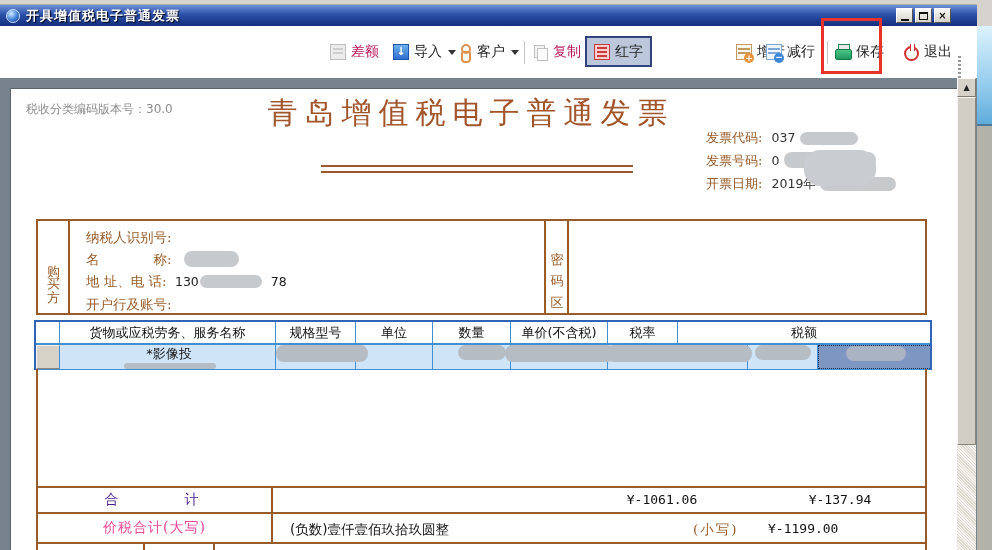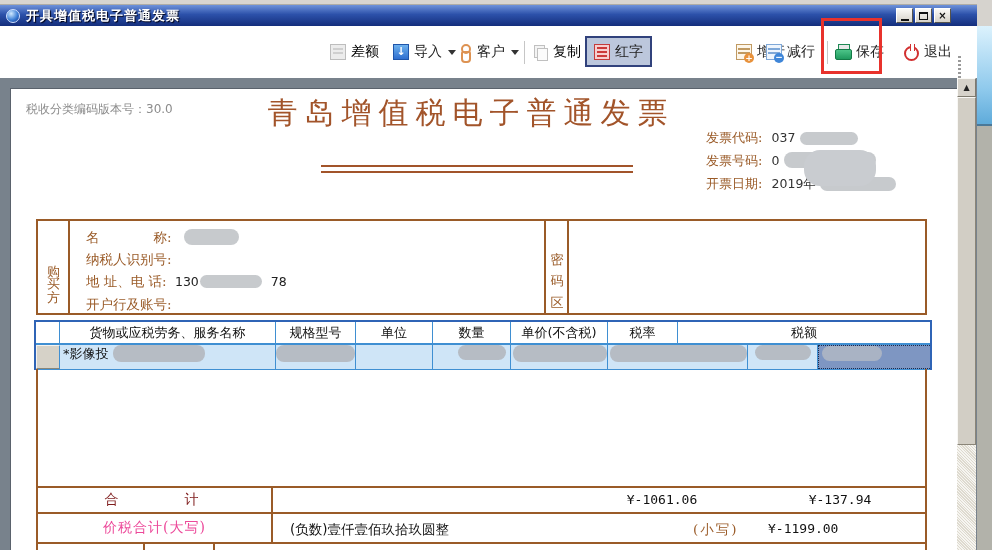--- a/index.html
+++ b/index.html
@@ -20,21 +20,21 @@
   .win-btn { width:17px; height:15px; background:linear-gradient(180deg,#fbfaf7,#d6d2c9);
     border:1px solid; border-color:#ffffff #55534c #55534c #ffffff;
     display:flex; align-items:center; justify-content:center; font-size:10px; font-weight:bold; color:#111; }
   .glyph-min { width:8px; height:2px; background:#111; margin-top:8px; }
   .glyph-max { width:9px; height:8px; border:1px solid #111; border-top:2px solid #111; }
 
   
   .toolbar { position:absolute; left:0; top:26px; width:977px; height:52px; background:#fff; }
   .tbtn { position:absolute; top:13px; height:26px; display:flex; align-items:center; gap:5px;
     font-size:14px; color:#222; cursor:default; white-space:nowrap; }
-  .tbtn.disabled { color:#000000; }
+  .tbtn.disabled { color:#be185d; }
   .tbtn.pressed { top:10px; height:31px; background:#bcc7dc; border:2px solid #31427c; padding:0 7px; }
   .tsep { position:absolute; top:15px; width:1px; height:23px; background:#c6c6c6; }
   .arrow-down { width:0; height:0; border-left:4px solid transparent; border-right:4px solid transparent; border-top:5px solid #333; margin-left:1px; }
 
   .ic { width:16px; height:16px; position:relative; flex:none; display:inline-block; }
   .ic-diff { background:#ececec; border:1px solid #bdbdbd; }
   .ic-diff::after { content:""; position:absolute; left:2px; right:2px; top:3px; height:8px;
     background:repeating-linear-gradient(180deg,#cfcfcf 0 2px, transparent 2px 4px); }
   .ic-import { background:linear-gradient(180deg,#6db1ee,#2f6fd0); border:1px solid #1f55aa; color:#fff; font-size:11px; font-weight:bold; text-align:center; line-height:14px; }
   .ic-import::after { content:"↓"; }
@@ -102,38 +102,38 @@
   .bval { color:#222; font-family:"DejaVu Sans",sans-serif; font-size:12.5px; margin-left:4px; }
   .bb1 { width:55px; height:16px; margin-left:8px; } .bb2 { width:62px; height:13px; margin:0 1px; vertical-align:-2px; }
   .pwd-label-cell { width:25px; border-left:2px solid #9a5b28; border-right:2px solid #9a5b28; letter-spacing:22px; padding-top:16px; }
   .pwd-area { flex:1; }
 
   
   .grid { position:absolute; left:23px; top:231px; width:898px; border:2px solid #2f64b6; border-bottom:none; background:#fff; }
   .g-head { display:flex; height:23px; align-items:stretch; border-bottom:2px solid #3f8fd2; font-size:13px; color:#111; }
   .g-head .gc { display:flex; align-items:center; justify-content:center; border-right:1px solid #3f8fd2; }
   .g-row { display:flex; height:25px; background:#cfe5f7; border-bottom:1px solid #3f8fd2; font-size:13px; color:#111; }
-  .g-row .gc { display:flex; border-right:1px solid #3f8fd2; }
+  .g-row .gc { display:flex; align-items:center; border-right:1px solid #3f8fd2;flex-direction:column; }
   .c0 { width:24px; } .c1 { width:216px; } .c2 { width:80px; } .c3 { width:77px; } .c4 { width:78px; }
   .c5 { width:97px; } .c6 { width:140px; } .c7 { width:70px; } .c8 { flex:1; border-right:none !important; }
   .sel-cell { background:#d6d2c8; border:1px solid; border-color:#f4f2ee #8a8678 #8a8678 #f4f2ee; }
   .rb { background:#b6bcc4; border-radius:8px; height:17px; display:inline-block; }
   .rb-name { width:92px; margin-left:4px; } .rb-spec { width:92px; margin:0 auto; } .rb-qty { width:48px; height:15px; margin-left:auto; margin-right:4px; }
   .rb-price { width:110px; margin-left:2px; } .rb-amt { width:146px; margin-left:2px; } .rb-rate { width:56px; height:15px; margin:0 auto; }
   .cell-selected { background:#7e96c2; border:1px dotted #1c2a4c; margin:0; }
   .rb-tax { width:60px; height:15px; background:#a9b3c4; margin-left:3px; }
   .item-name { padding-left:3px; white-space:nowrap; }
 
   
   .lower { position:absolute; left:25px; top:280px; width:891px; height:182px;
     border-left:2px solid #9a5b28; border-right:2px solid #9a5b28; }
   .empty-zone { height:117px; }
   .heji-row { border-top:2px solid #9a5b28; height:26px; position:relative; display:flex; }
   .heji-label { width:235px; border-right:2px solid #9a5b28; display:flex; align-items:center; justify-content:center;
-    font-family:"DejaVu Serif",serif; color:#7f1d1d; font-size:14px; letter-spacing:6px; }
+    font-family:"DejaVu Serif",serif; color:#4c1d95; font-size:14px; letter-spacing:6px; }
   .amt { position:absolute; top:4px; font-family:"DejaVu Sans Mono",monospace; font-size:13px; color:#111; }
   .amt1 { left:558px; width:132px; text-align:center; }
   .amt2 { left:742px; width:120px; text-align:center; }
   .daxie-row { border-top:2px solid #9a5b28; height:30px; position:relative; display:flex; }
   .daxie-label { width:235px; border-right:2px solid #9a5b28; display:flex; align-items:center; justify-content:center;
     font-family:"DejaVu Serif",serif; color:#ec4899; font-size:14px; letter-spacing:1px; }
   .words { position:absolute; left:252px; top:7px; font-size:13.5px; color:#111; }
   .small-label { position:absolute; left:655px; top:7px; font-family:"DejaVu Serif",serif; color:#9a5b28; font-size:13.5px; letter-spacing:2px; }
   .small-val { position:absolute; left:730px; top:7px; font-family:"DejaVu Sans Mono",monospace; font-size:13px; color:#111; }
   .bottom-sliver { border-top:2px solid #9a5b28; height:7px; position:relative; }
@@ -253,25 +253,25 @@
           <span>开票日期:</span>
           <span class="meta-val">2019年</span>
           <span class="blur mb3"></span>
         </div>
       </div>
 
       <div class="buyer-box">
         <div class="vlabel buyer-label-cell">购买方</div>
         <div class="buyer-main">
           <div class="buyer-row">
+            <span>纳税人识别号:</span>
+          </div>
+          <div class="buyer-row">
             <span>名　　　　称:</span>
             <span class="blur bb1"></span>
-          </div>
-          <div class="buyer-row">
-            <span>纳税人识别号:</span>
           </div>
           <div class="buyer-row">
             <span>地 址、电 话:</span>
             <span class="bval">130</span><span class="blur bb2"></span><span class="bval" style="margin-left:8px">78</span>
           </div>
           <div class="buyer-row">
             <span>开户行及账号:</span>
           </div>
         </div>
         <div class="vlabel pwd-label-cell">密码区</div>

